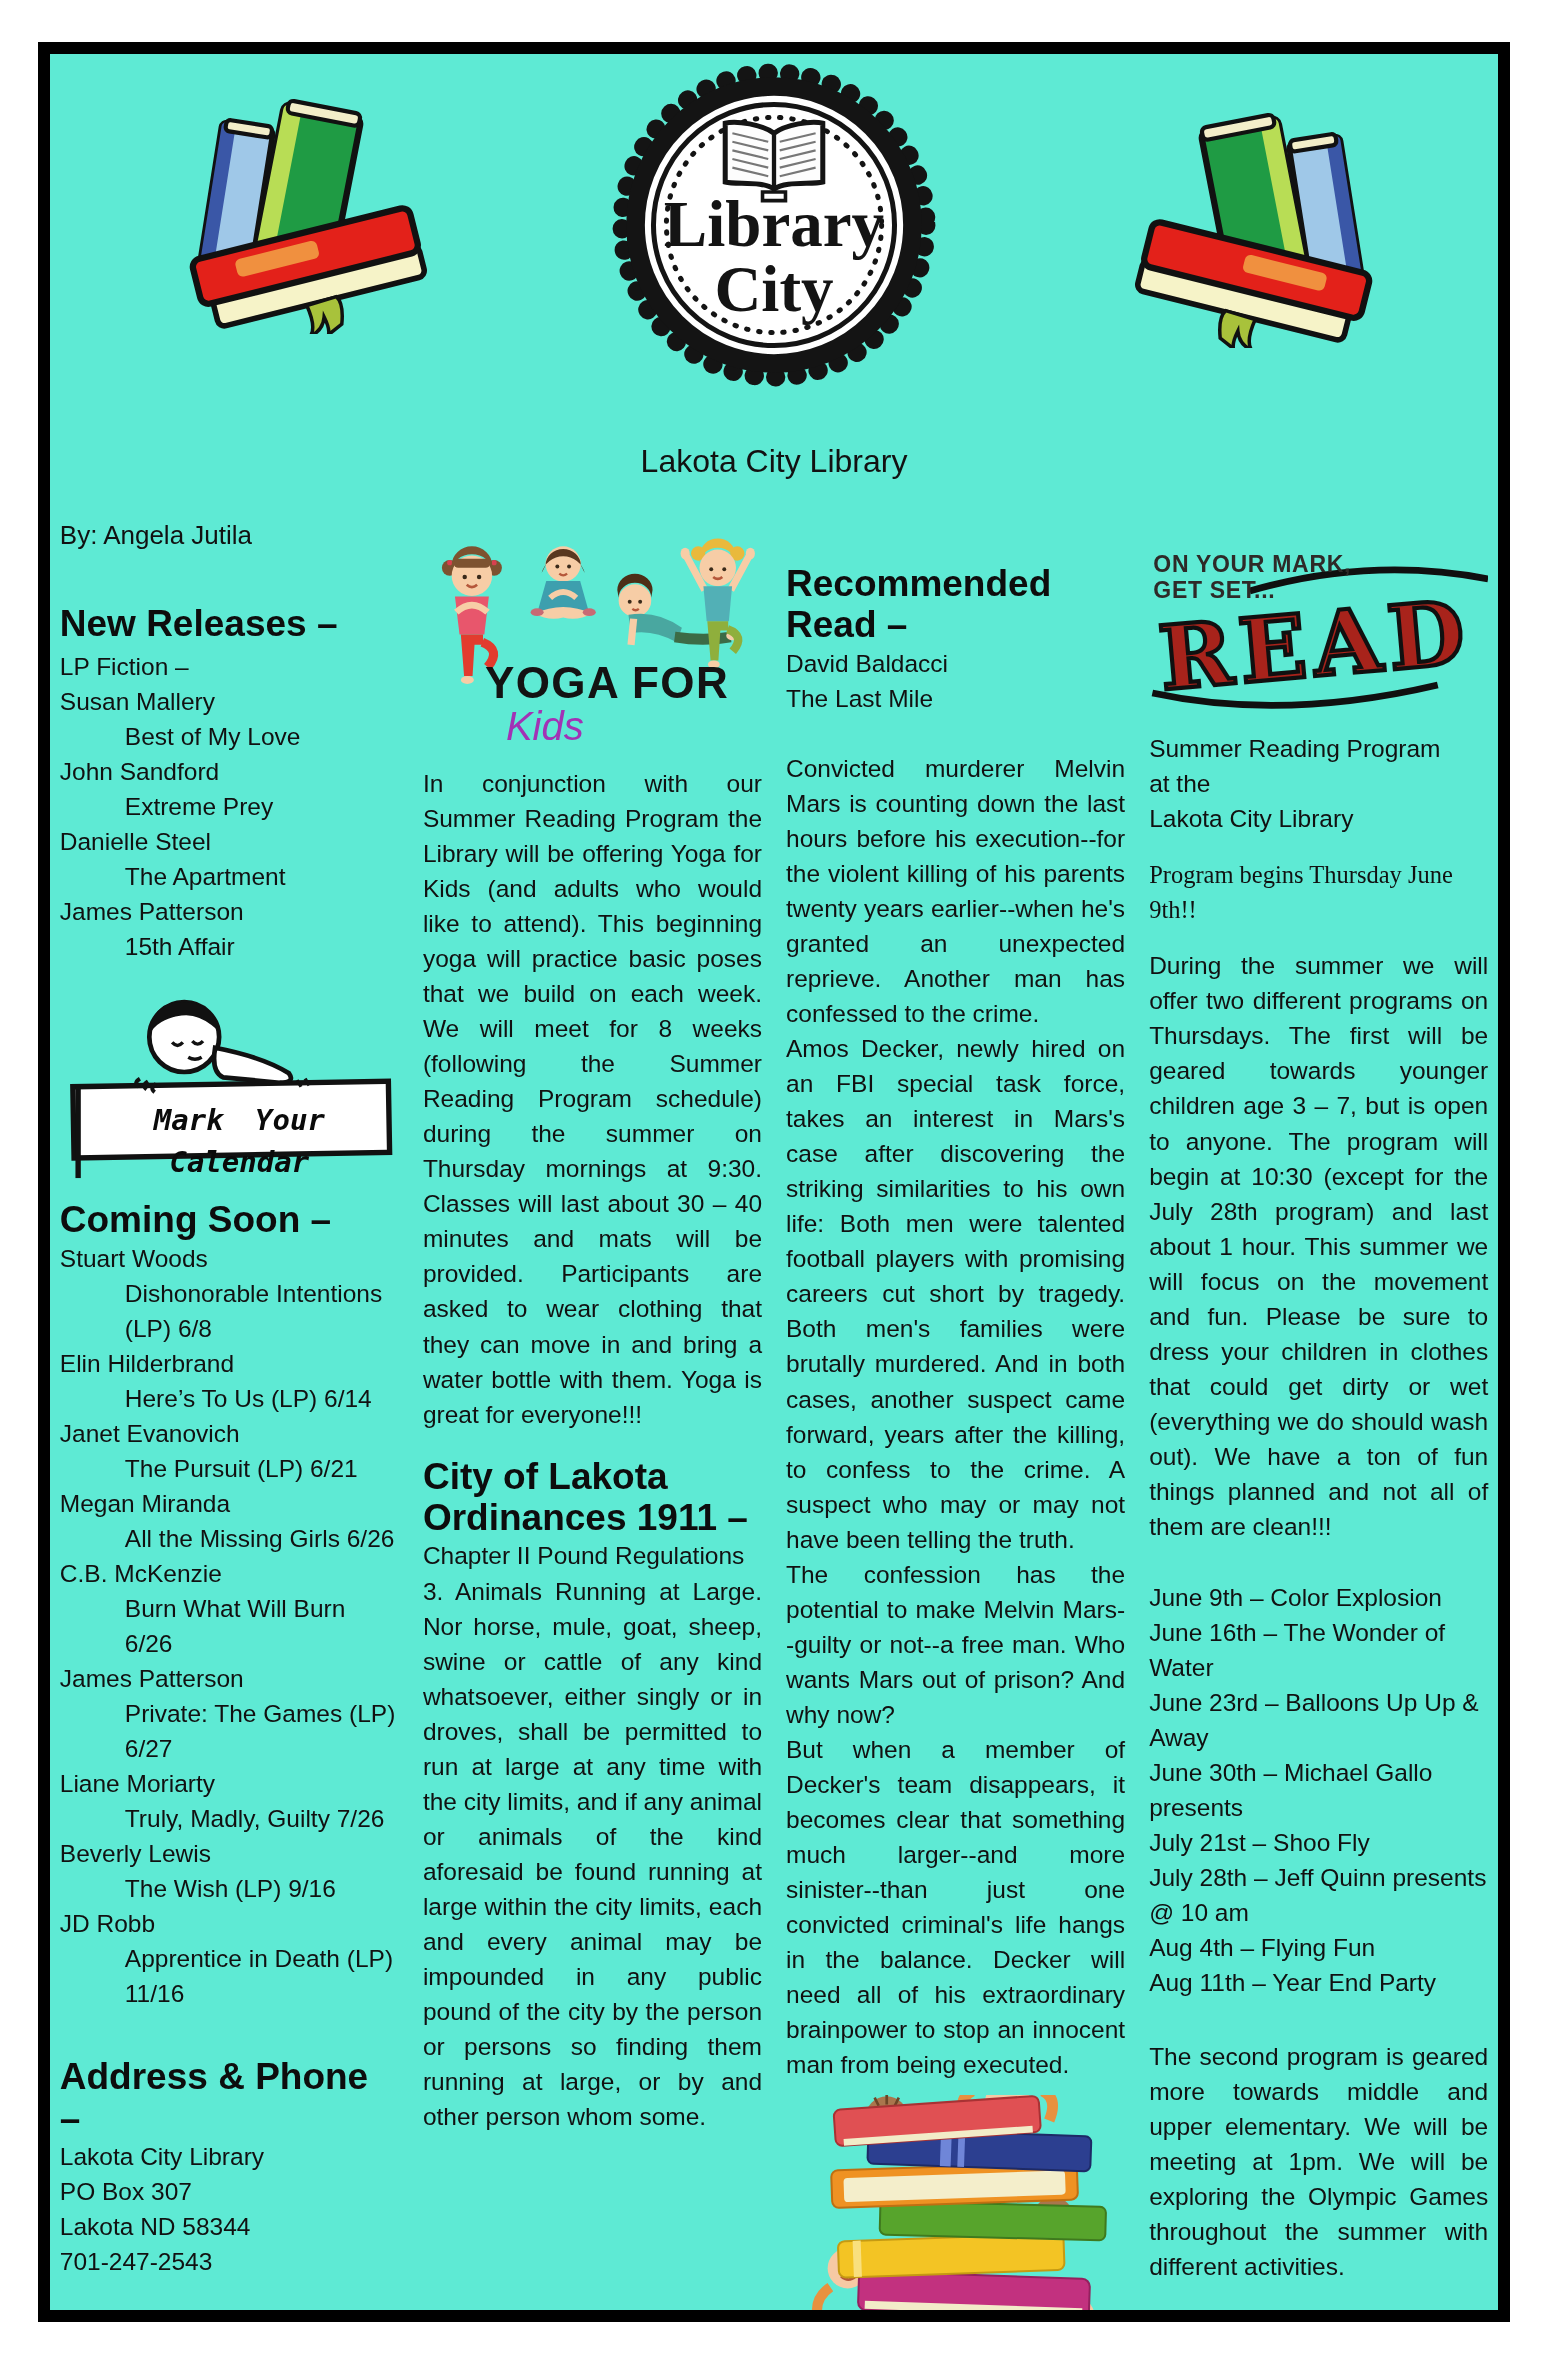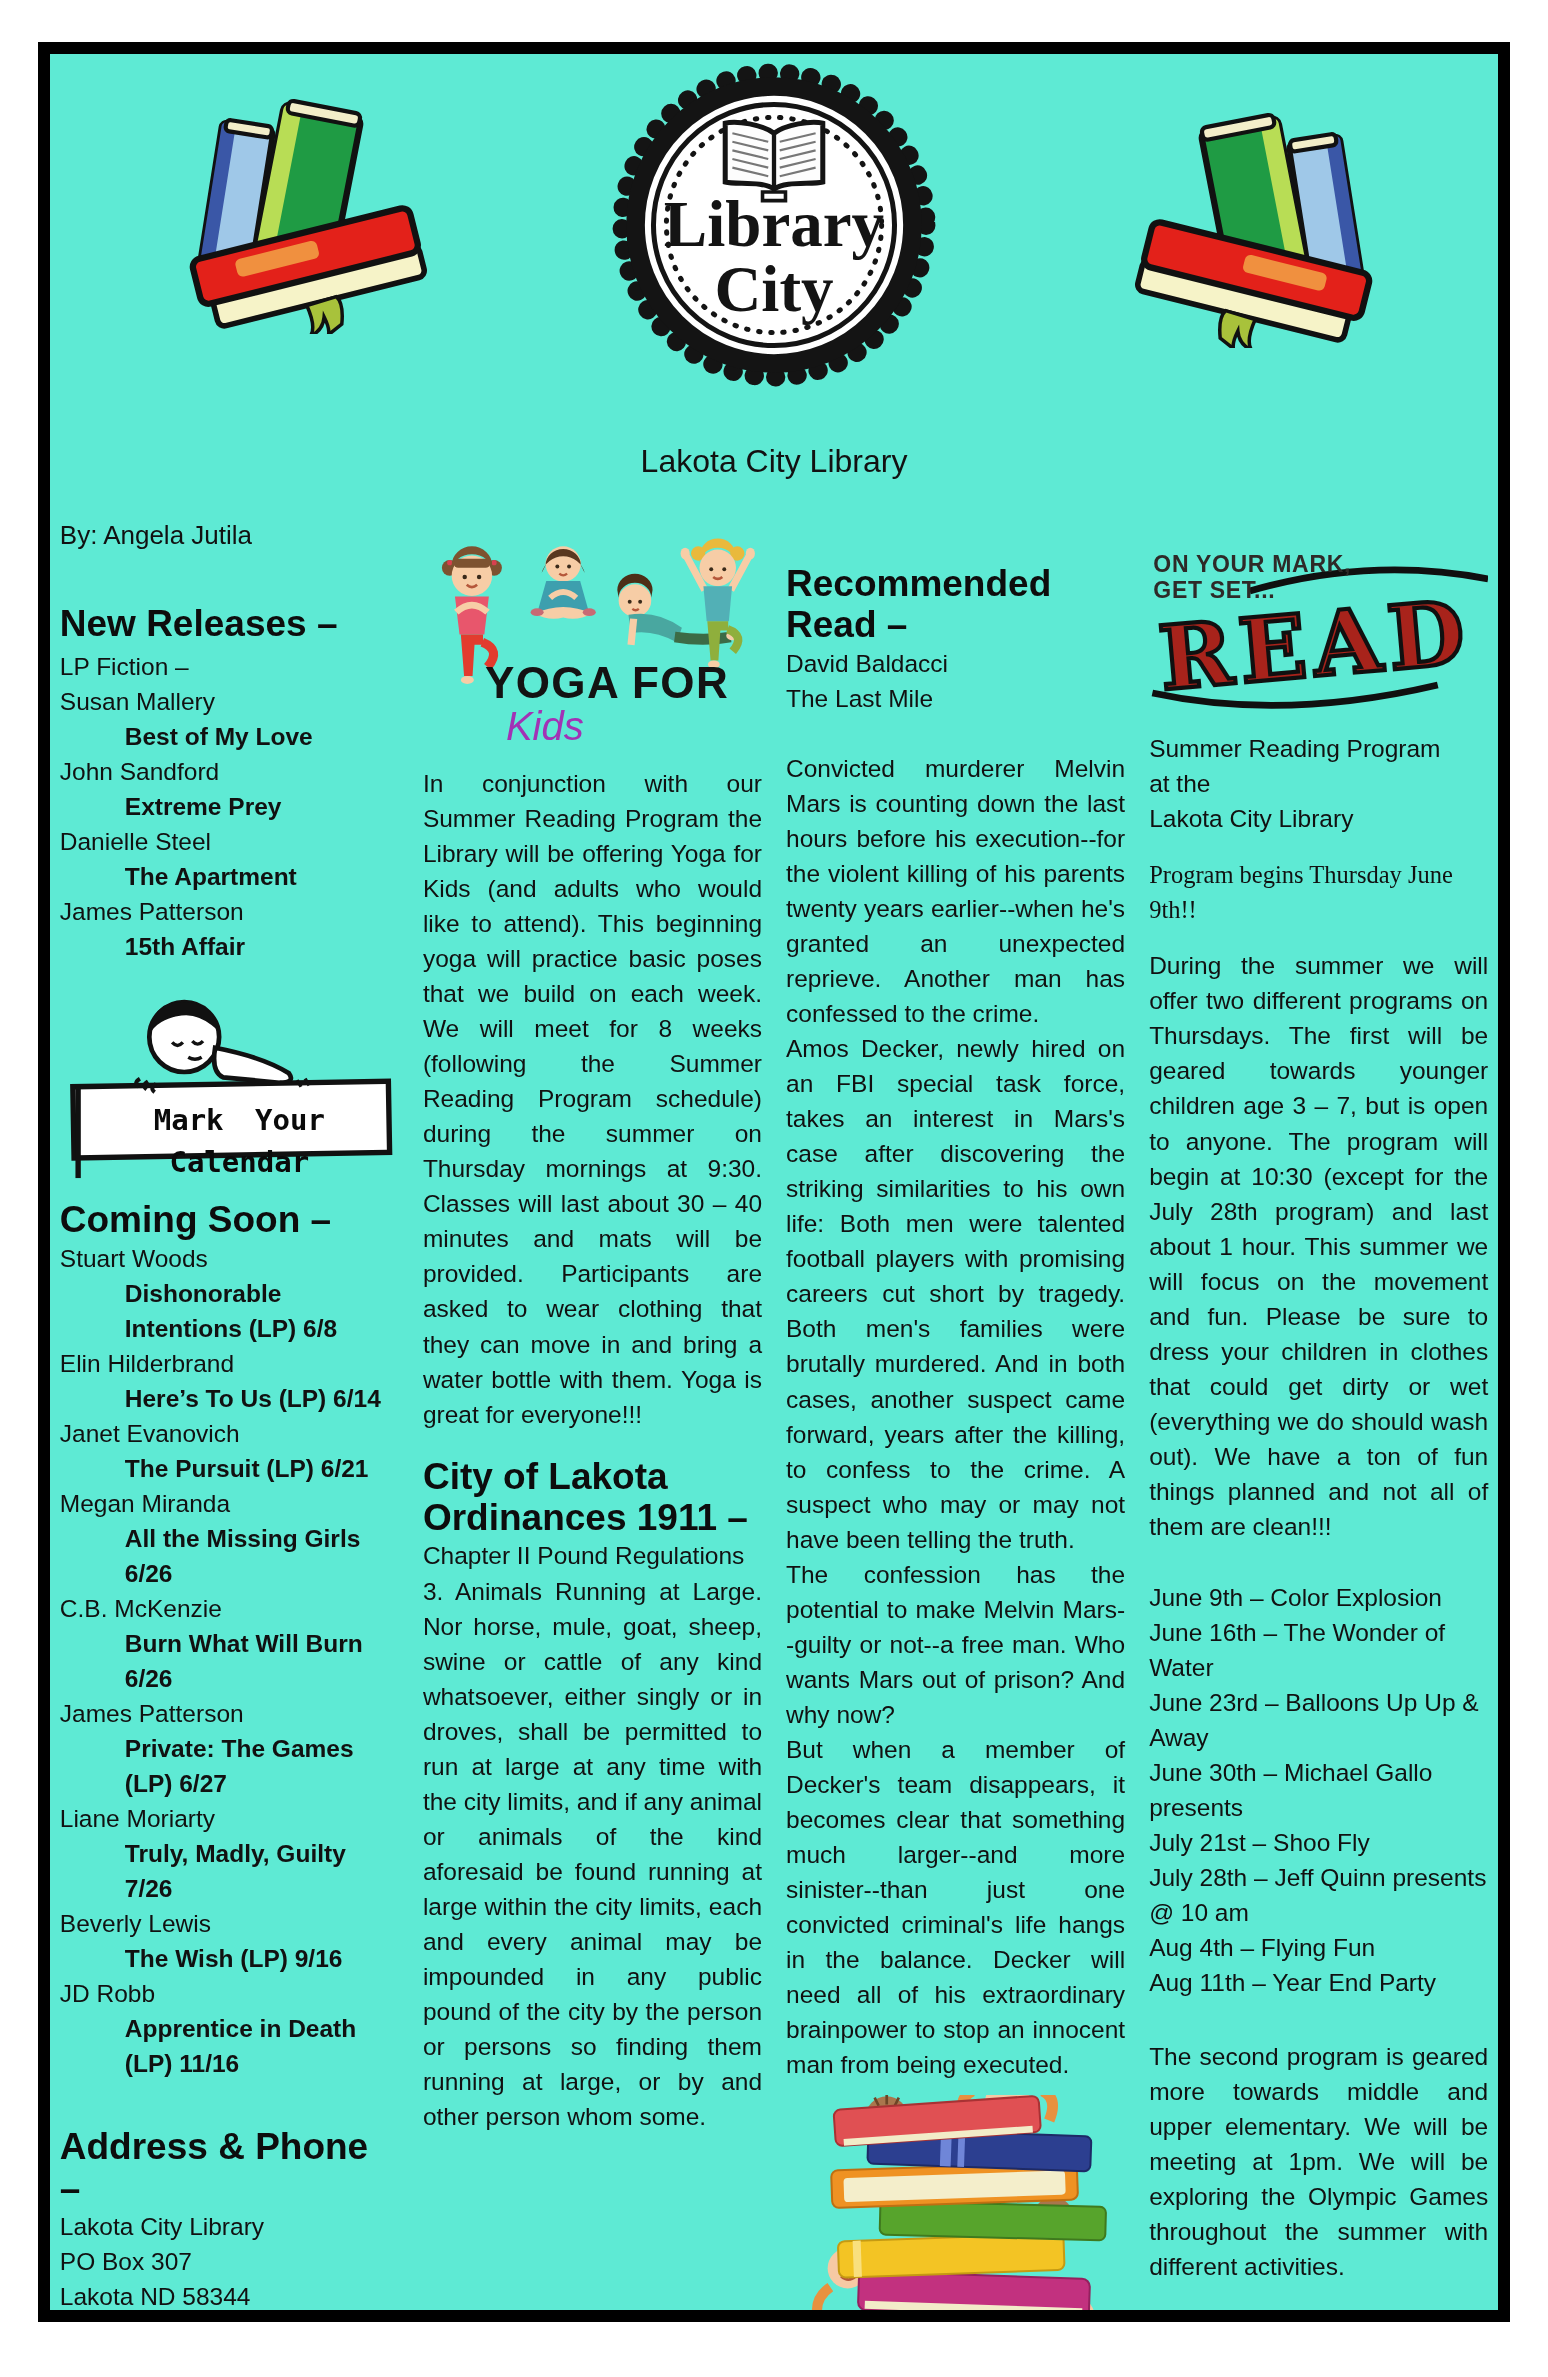--- a/index.html
+++ b/index.html
@@ -22,26 +22,26 @@
   .badge-line1 { font-size:65px; }
   .badge-line2 { font-size:65px; }
   .books-left  { position:absolute; left:105px; top:42px; width:330px; height:238px; }
   .books-right { position:absolute; right:91px; top:56px; width:330px; height:238px; transform:scaleX(-1); }
   .page-title { position:absolute; left:0; right:0; top:389px; text-align:center; font-size:32px; color:#121212; }
   
   .columns { position:absolute; left:9.8px; right:9.8px; top:463px; bottom:4.2px; display:flex; gap:24px; }
   .col { flex:1 1 0; min-width:0; font-size:24.5px; line-height:1.43; }
   h2.sec { font-size:37px; line-height:1.12; font-weight:bold; color:#0d0d0d; }
   .just { text-align:justify; }
-  .indent { padding-left:65px;font-weight:bold; }
+  .indent { padding-left:65px; }
   .byline { font-size:26px; margin-bottom:49px; }
   .entry { }
   
   .nr-heading { margin-bottom:4.2px; }
-  .cal-fig { position:relative; width:100%; height:210px; margin:18px 0 7px 0; }
+  .cal-fig { position:relative; width:100%; height:210px; margin:18px 0 7px 0;font-style:italic; }
   .cal-label { position:absolute; left:21px; top:118px; width:317px; text-align:center;
      font-family:"DejaVu Sans Mono","Liberation Mono",monospace; font-weight:bold; font-size:29px;
      word-spacing:14px; letter-spacing:0px; color:#0a0a0a; }
   .addr-block { margin-top:45px; }
   .hours-block { margin-top:38px; }
   
   .yoga-fig { position:relative; width:100%; height:231px; margin-bottom:18px; }
   .yoga-title { position:absolute; left:62px; top:135px; font-size:44px; font-weight:bold; letter-spacing:1.4px; color:#131313; }
   .yoga-kids-word { position:absolute; left:83px; top:181px; font-size:40px; font-weight:normal; font-style:italic; color:#a232b5; }
   .yoga-bullets { margin-top:1.4px; }

